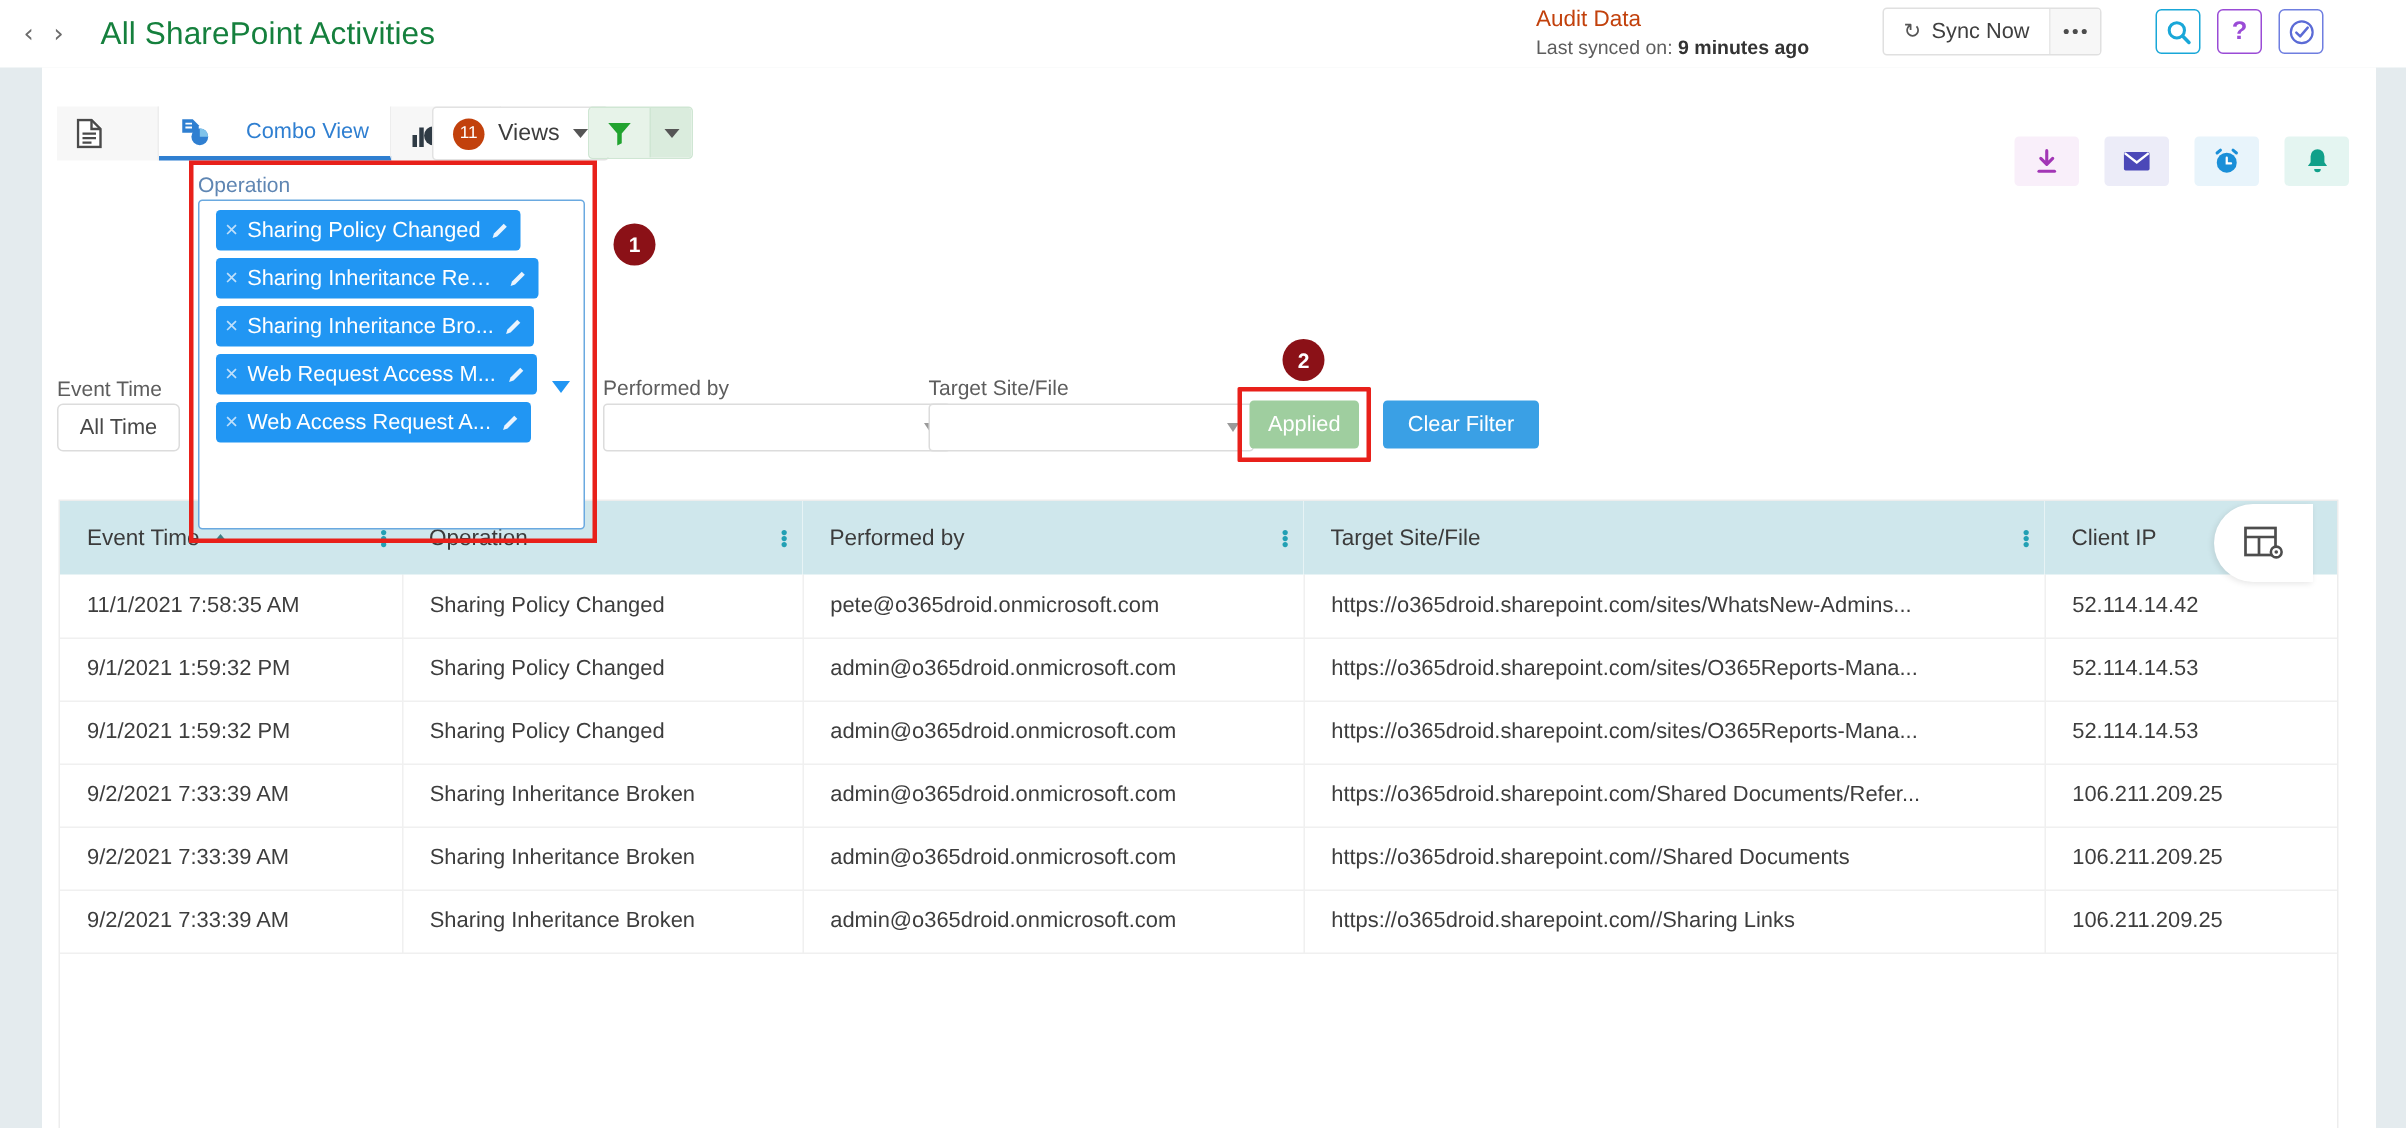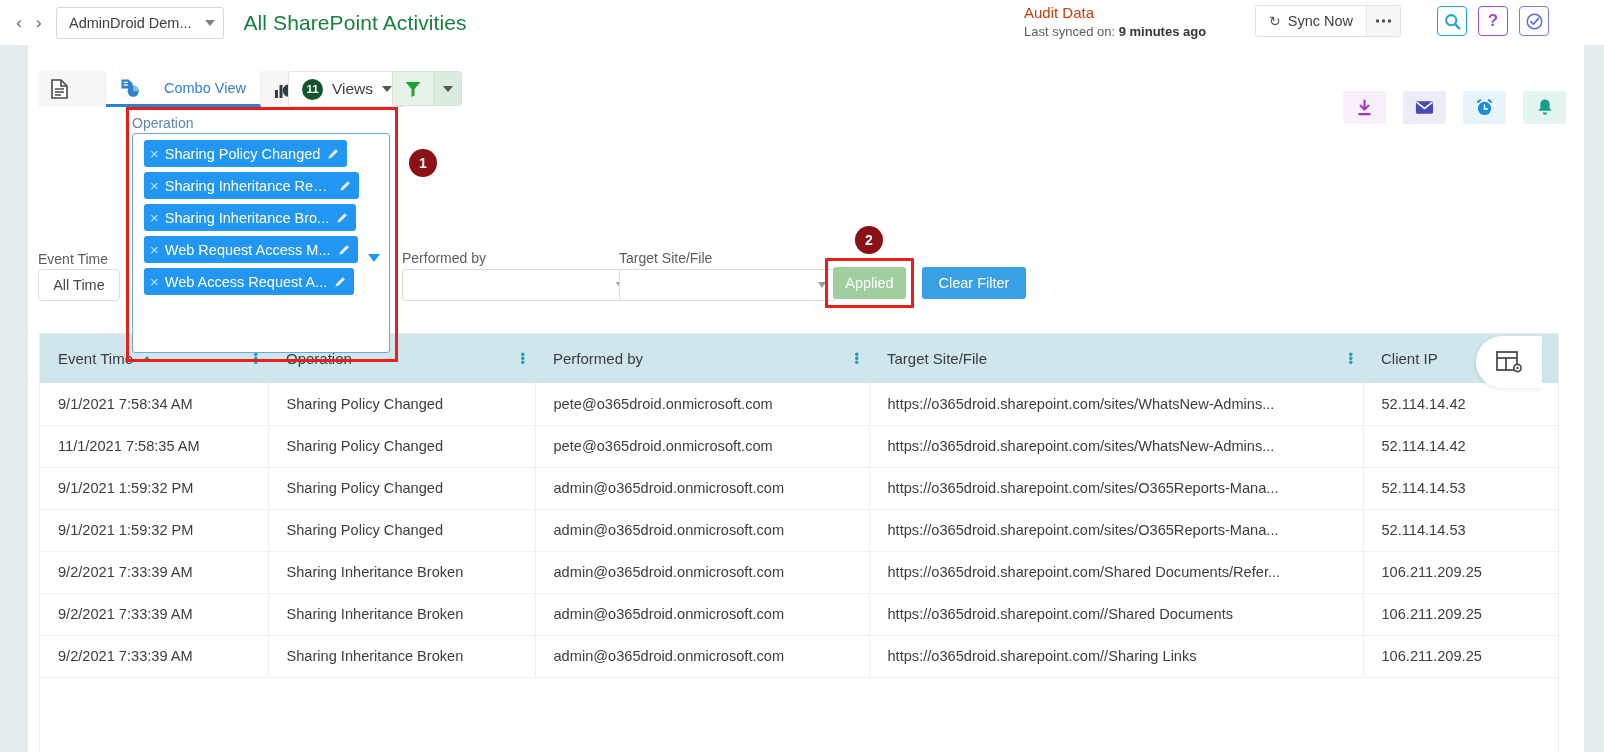--- a/index.html
+++ b/index.html
@@ -102,22 +102,22 @@
   }
   .tab-ico { display: flex; align-items: center; }
 
   .views-btn {
     position: absolute; left: 260px; top: 26px; height: 36px;
     border: 1px solid #e2e2e2; border-radius: 3px; background: #fff;
     display: flex; align-items: center; gap: 9px; padding: 0 13px;
     font-size: 15.5px; color: #3d3d3d; cursor: pointer;
   }
   .views-count {
-    width: 21px; height: 21px; border-radius: 50%; background: #14532d;
-    color: #fff; font-size: 11.5px; font-weight: bold;
+    width: 21px; height: 21px; border-radius: 50%; background: #c2410c;
+    color: #fff; font-size: 11.5px; font-weight: normal;
     display: flex; align-items: center; justify-content: center;
   }
   .caret-sm {
     width: 0; height: 0; border-left: 5px solid transparent;
     border-right: 5px solid transparent; border-top: 6px solid #555;
   }
   .filter-grp {
     position: absolute; left: 364px; top: 26px; height: 35px;
     display: flex; border: 1px solid #cfe6d3; border-radius: 3px; overflow: hidden;
   }
@@ -257,24 +257,20 @@
     box-shadow: -1px 1px 4px rgba(0,0,0,.10); cursor: pointer; z-index: 4;
   }
 </style>
 </head>
 <body>
 
 <div class="topbar">
   <div class="nav-arrows">
     <div class="nav-arrow">‹</div>
     <div class="nav-arrow">›</div>
-  </div>
-  <div class="tenant-select">
-    <span>AdminDroid Dem...</span>
-    <span class="caret-dn"></span>
   </div>
   <div class="page-title">All SharePoint Activities</div>
 </div>
 
 <div class="audit-block">
   <div class="audit-title">Audit Data</div>
   <div class="audit-sub">
     <span>Last synced on:</span>
     <b>9 minutes ago</b>
   </div>
@@ -529,27 +525,20 @@
               </span>
           </th>
           <th>
             <div class="th-inner">
                 <span>Client IP</span>
               </div>
           </th>
         </tr>
       </thead>
       <tbody>
-          <tr>
-            <td class="sep">9/1/2021 7:58:34 AM</td>
-            <td class="sep">Sharing Policy Changed</td>
-            <td class="sep">pete@o365droid.onmicrosoft.com</td>
-            <td class="sep">https://o365droid.sharepoint.com/sites/WhatsNew-Admins...</td>
-            <td>52.114.14.42</td>
-          </tr>
           <tr>
             <td class="sep">11/1/2021 7:58:35 AM</td>
             <td class="sep">Sharing Policy Changed</td>
             <td class="sep">pete@o365droid.onmicrosoft.com</td>
             <td class="sep">https://o365droid.sharepoint.com/sites/WhatsNew-Admins...</td>
             <td>52.114.14.42</td>
           </tr>
           <tr>
             <td class="sep">9/1/2021 1:59:32 PM</td>
             <td class="sep">Sharing Policy Changed</td>

